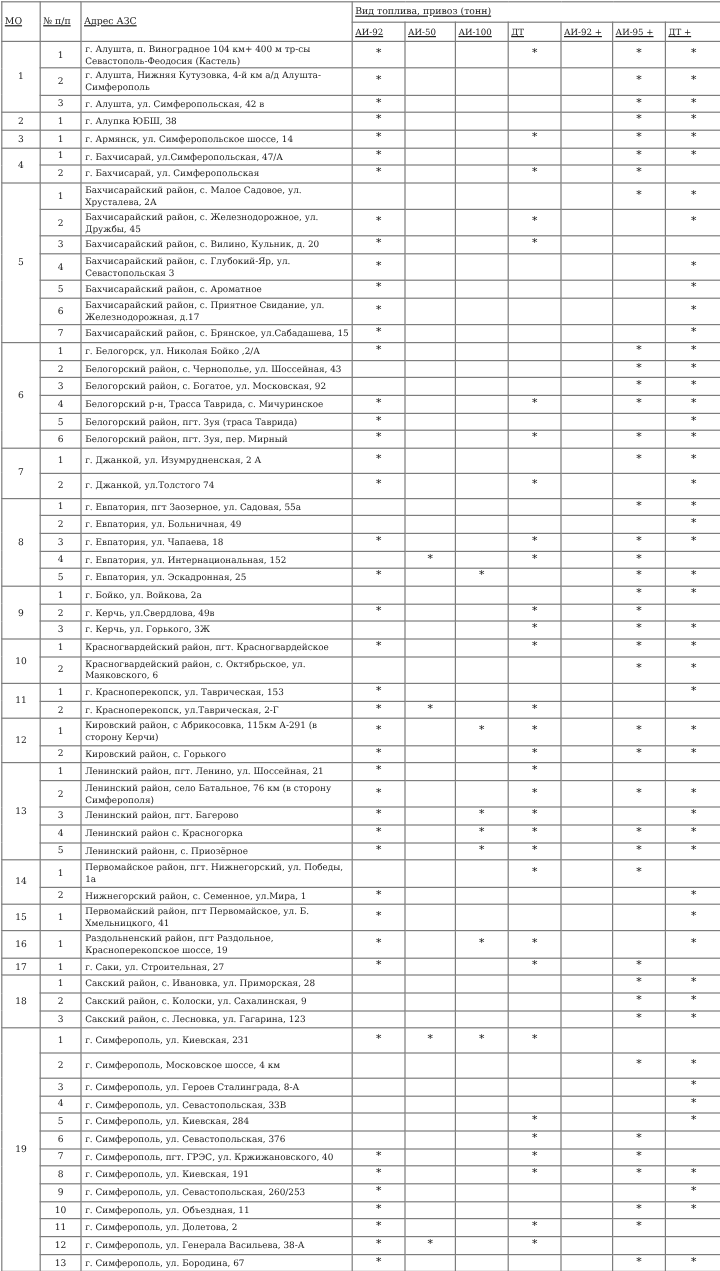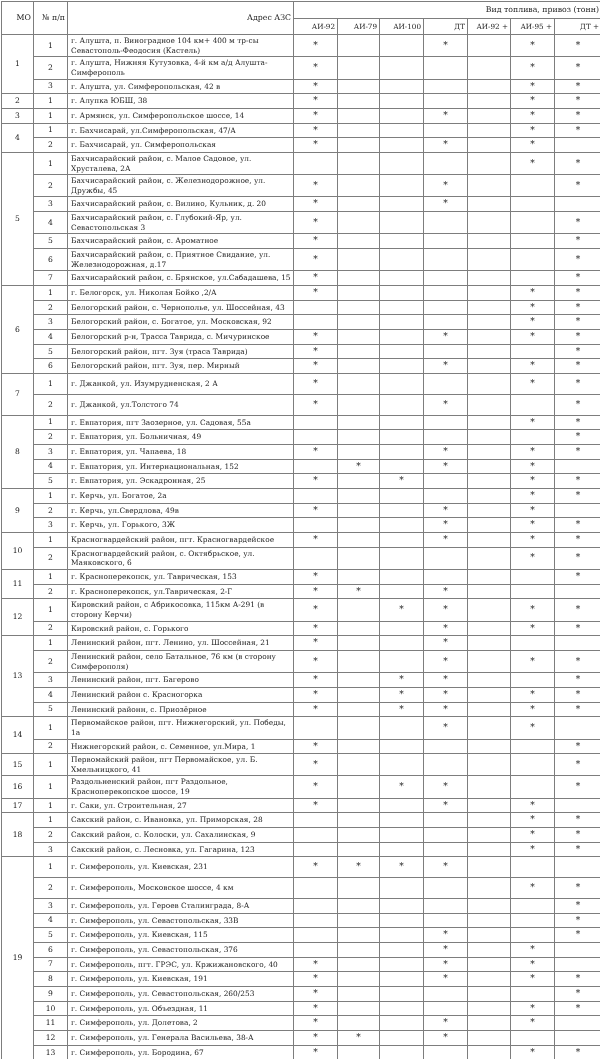--- a/index.html
+++ b/index.html
@@ -1,20 +1,20 @@
 <!DOCTYPE html>
 <html><head>
 <meta charset="utf-8">
 <style>
   html,body{margin:0;padding:0;background:#ffffff;}
   body{width:600px;font-family:"DejaVu Serif","Liberation Serif",serif;color:#1c1c1c;}
   #doc{width:598px;margin:1px;}
   table{width:598px;border-collapse:collapse;table-layout:fixed;}
   th,td{border:1px solid #7d7d7d;padding:1px 2px;font-size:7.4px;line-height:1.3;vertical-align:middle;font-weight:normal;}
-  thead th{text-align:right;font-size:7.8px;height:14px;}
+  thead th{text-align:left;font-size:7.8px;height:14px;text-decoration:underline;}
   thead tr.sub th{height:13px;font-size:7.2px;margin-top:13px;}
   tbody{border-top:1.4px solid #4a4a4a;}
   table{border:1.4px solid #4a4a4a;}
   td.mo,td.num{text-align:center;font-size:7.6px;}
   td.addr{text-align:left;padding-left:3px;word-wrap:break-word;}
   td.mark{text-align:center;font-size:9px;}
   tr.tall td{padding-top:4px;padding-bottom:4px;}
 </style>
 </head>
 <body>
@@ -35,21 +35,21 @@
     </colgroup>
     <thead>
       <tr>
         <th rowspan="2">МО</th>
         <th rowspan="2">№ п/п</th>
         <th rowspan="2">Адрес АЗС</th>
         <th colspan="7">Вид топлива, привоз (тонн)</th>
       </tr>
       <tr class="sub" id="fuel-cols-row">
           <th>АИ-92</th>
-          <th>АИ-79</th>
+          <th>АИ-50</th>
           <th>АИ-100</th>
           <th>ДТ</th>
           <th>АИ-92 +</th>
           <th>АИ-95 +</th>
           <th>ДТ +</th>
         </tr>
     </thead>
   <tbody>
         <tr>
           <td class="mo" rowspan="3">1</td>
@@ -368,21 +368,21 @@
           <td class="mark"></td>
           <td class="mark"></td>
           <td class="mark">*</td>
           <td class="mark">*</td>
         </tr>
       </tbody>
       <tbody>
         <tr>
           <td class="mo" rowspan="3">9</td>
           <td class="num">1</td>
-          <td class="addr">г. Керчь, ул. Богатое, 2а</td>
+          <td class="addr">г. Бойко, ул. Войкова, 2а</td>
           <td class="mark"></td>
           <td class="mark"></td>
           <td class="mark"></td>
           <td class="mark"></td>
           <td class="mark"></td>
           <td class="mark">*</td>
           <td class="mark">*</td>
         </tr>
         <tr>
           <td class="num">2</td>
@@ -684,21 +684,21 @@
           <td class="mark"></td>
           <td class="mark"></td>
           <td class="mark"></td>
           <td class="mark"></td>
           <td class="mark"></td>
           <td class="mark"></td>
           <td class="mark">*</td>
         </tr>
         <tr>
           <td class="num">5</td>
-          <td class="addr">г. Симферополь, ул. Киевская, 115</td>
+          <td class="addr">г. Симферополь, ул. Киевская, 284</td>
           <td class="mark"></td>
           <td class="mark"></td>
           <td class="mark"></td>
           <td class="mark">*</td>
           <td class="mark"></td>
           <td class="mark"></td>
           <td class="mark">*</td>
         </tr>
         <tr>
           <td class="num">6</td>

